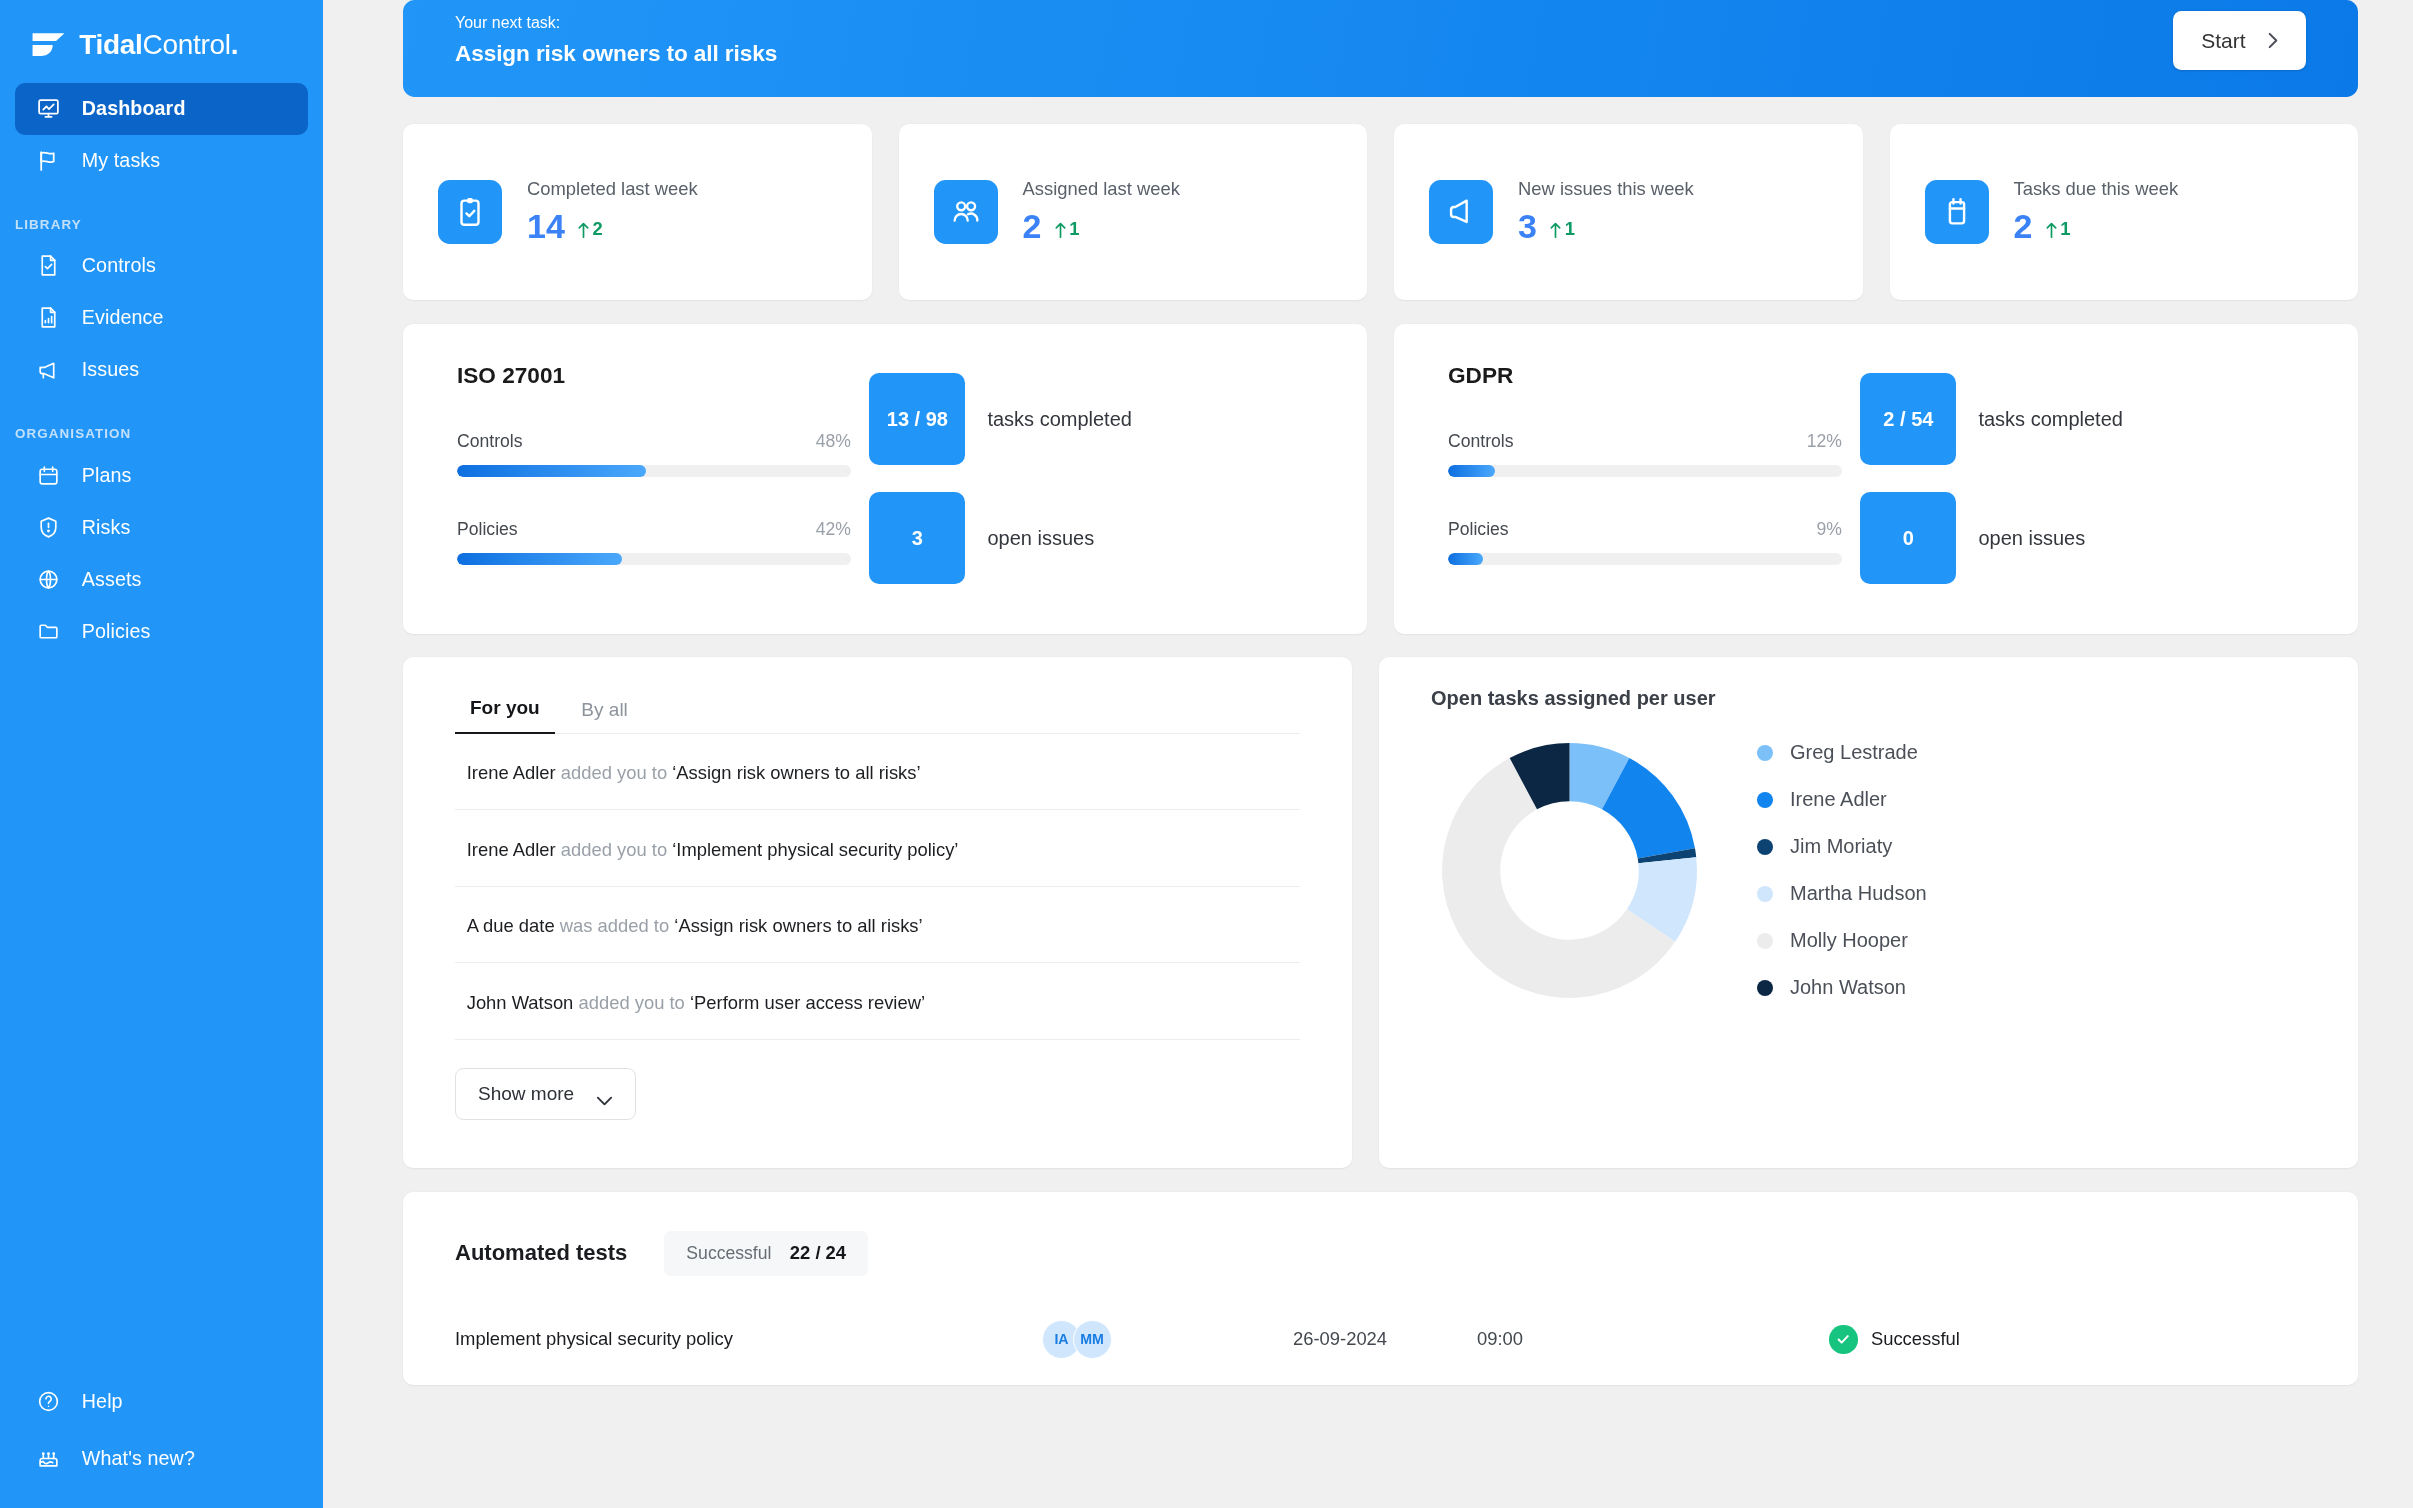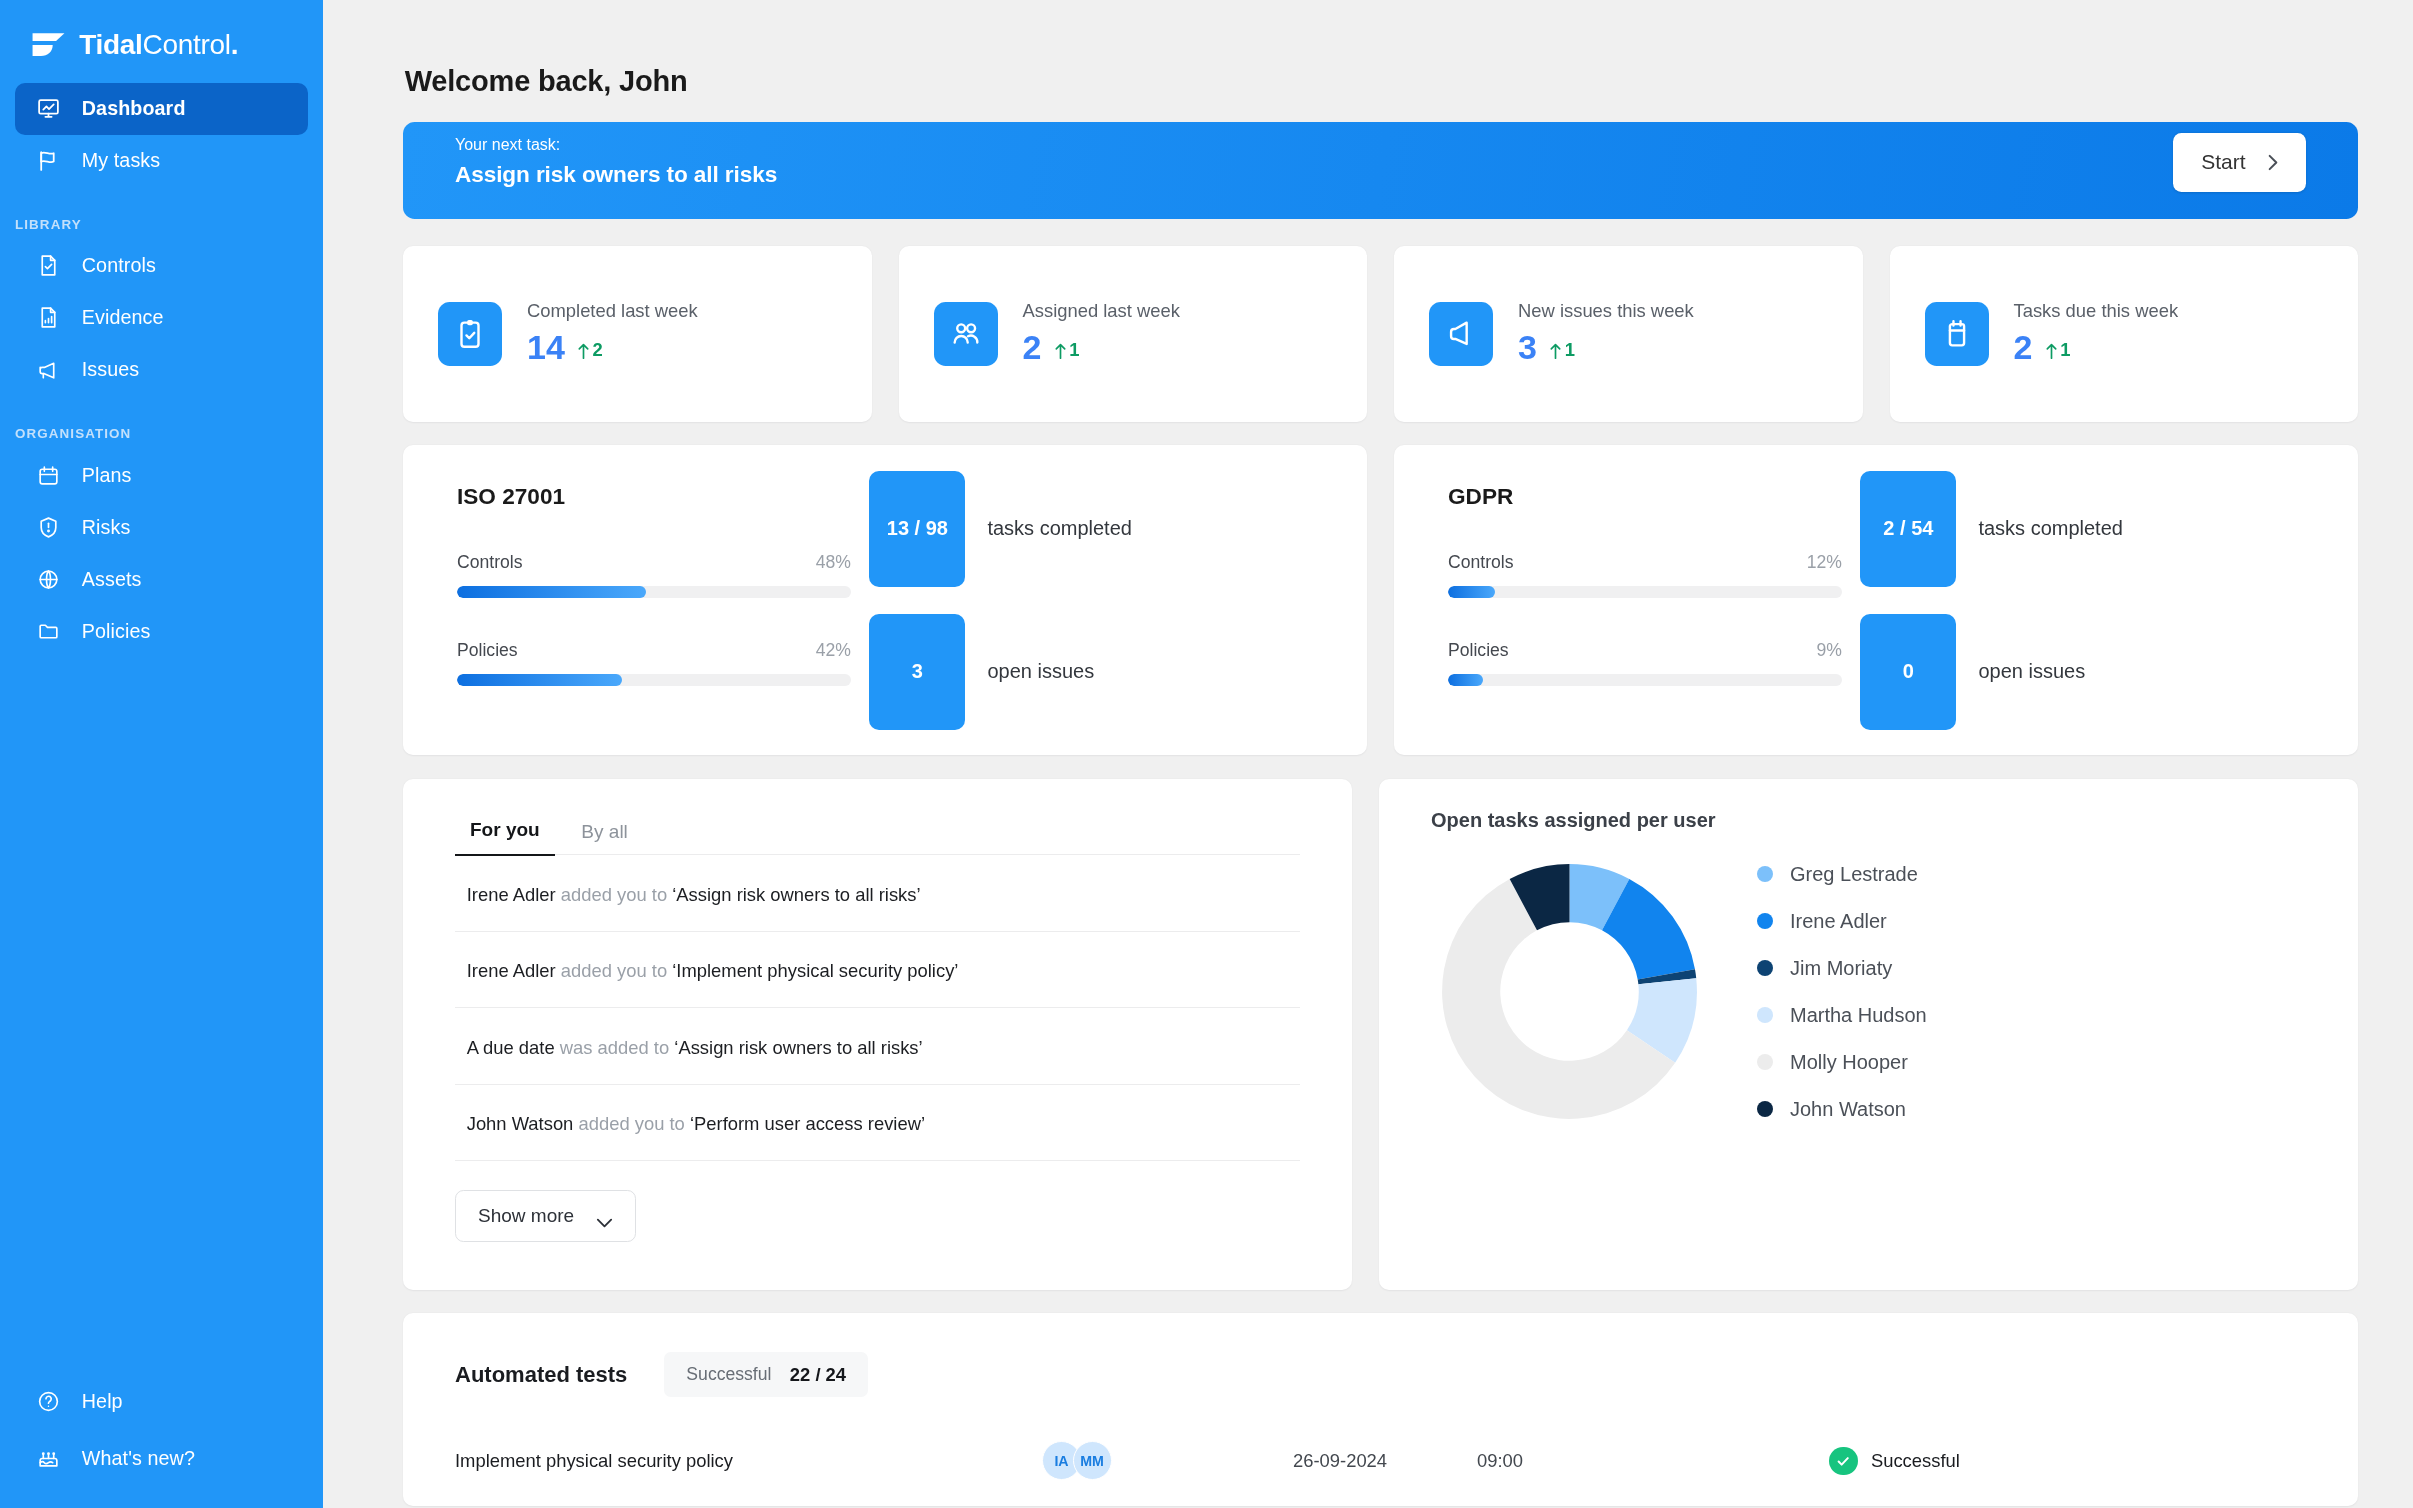--- a/index.html
+++ b/index.html
@@ -102,21 +102,21 @@
   .fw-name { font-size: 22.6px; font-weight: 700; color: #1a1a1a; margin-bottom: 42px; }
   .bar-block { margin-bottom: 42px; }
   .bar-head { display: flex; justify-content: space-between; align-items: baseline; margin-bottom: 13.4px; }
   .bar-label { font-size: 17.6px; color: #44484f; }
   .bar-pct { font-size: 17.6px; color: #9aa0a8; }
   .bar-track { height: 11.7px; background: #f0f0f1; border-radius: 5.9px; overflow: hidden; }
   .bar-fill { height: 11.7px; border-radius: 5.9px; background: linear-gradient(90deg, #0d6fe0 0%, #4aa8fb 100%); }
   .fw-right { flex: 1; display: flex; flex-direction: column; justify-content: center; gap: 27px; padding-left: 18.4px; }
   .fw-metric { display: flex; align-items: center; gap: 22px; }
   .metric-chip {
-    min-width: 96px; height: 116px; border-radius: 10px; background: #2196f8;
+    min-width: 96px; height: 92px; border-radius: 10px; background: #2196f8;
     display: flex; align-items: center; justify-content: center;
     color: #fff; font-size: 20px; font-weight: 600; padding: 0 10px; white-space: nowrap;
   }
   .metric-text { font-size: 20px; color: #33373d; }
 
   
   .bottom-row { display: flex; gap: 27px; margin-top: 23.5px; }
   .activity-card {
     width: 949px; flex: 0 0 949px; background: #fff; border-radius: 10px;
     padding: 30px 52px 34px 52px; height: 511px;
@@ -324,21 +324,20 @@
               <circle cx="17" cy="7.4" r=".6" fill="#fff"></circle>
           </svg>
         </span>
         <span class="nav-label">What's new?</span>
       </div>
     </div>
   </aside>
 
   <main class="main">
 
-    <h1 class="page-title">Welcome back, John</h1>
 
     <section class="banner">
       <div>
         <div class="banner-label">Your next task:</div>
         <div class="banner-task">Assign risk owners to all risks</div>
       </div>
       <button class="start-btn">
         <span class="txt">Start</span>
         <span class="chev-r">
           <svg viewBox="0 0 12 20" width="10" height="17" fill="none" stroke="#4a4f57" stroke-width="2.4" stroke-linecap="round" stroke-linejoin="round">

